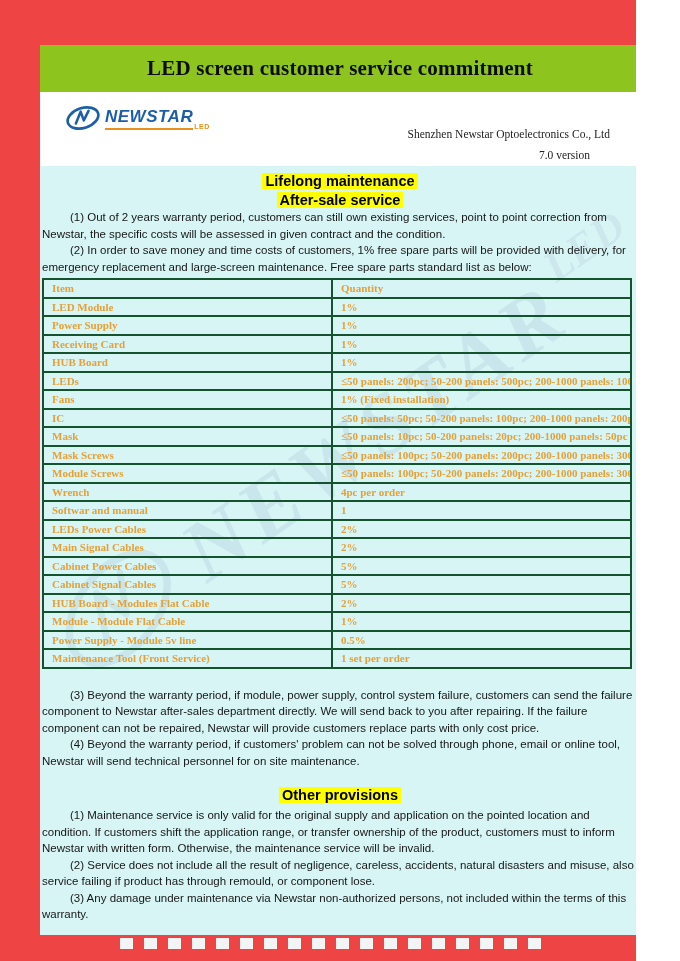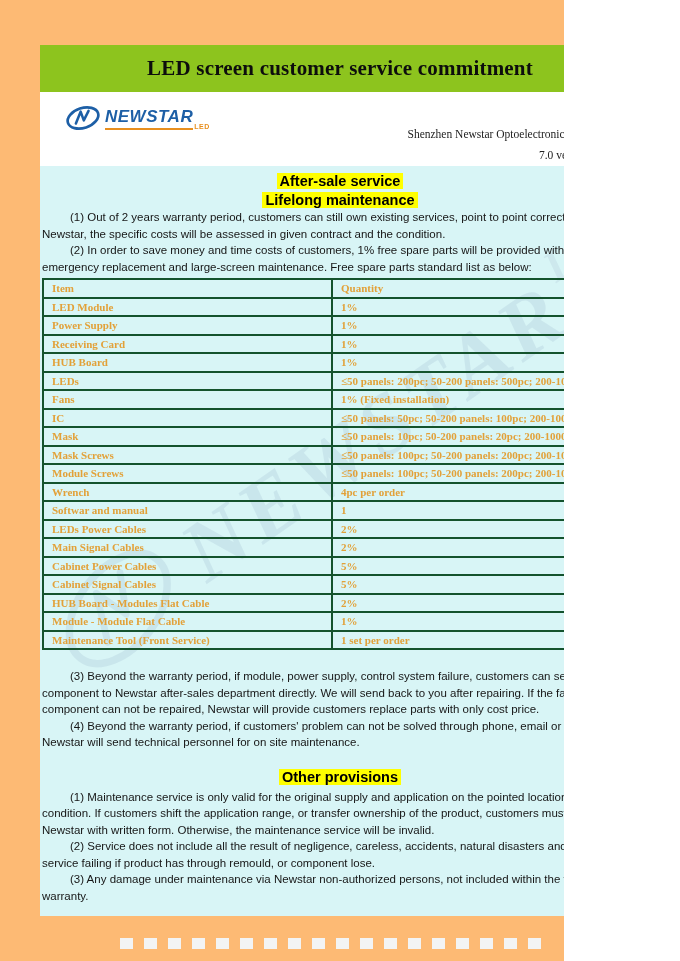--- a/index.html
+++ b/index.html
@@ -1,17 +1,17 @@
 <!DOCTYPE html>
 <html><head>
 <meta charset="utf-8">
 <style>
   html,body{margin:0;padding:0;}
   body{width:680px;height:961px;background:#ffffff;font-family:"Liberation Sans",sans-serif;}
-  .page{position:relative;width:564px;height:961px;background:#fdba74;overflow:hidden;}
+  .page{position:relative;width:636px;height:961px;background:#ef4444;overflow:hidden;}
   .doc{position:absolute;left:40px;top:45px;width:600px;}
 
   
   .title-bar{height:47px;background:#8dc41e;display:flex;align-items:center;justify-content:center;}
   .title-bar h1{margin:0;font:bold 21px "Liberation Serif",serif;color:#0d0d0d;letter-spacing:.2px;}
 
   
   .logo-band{position:relative;height:74px;background:#ffffff;}
   .logo{position:absolute;left:24px;top:12px;display:flex;align-items:center;}
   .logo svg{display:block;}
@@ -82,24 +82,24 @@
           <svg width="150" height="110" viewBox="0 0 48 34">
             <ellipse cx="24" cy="17" rx="20" ry="12.5" transform="rotate(-18 24 17)" fill="none" stroke="#aac6d6" stroke-width="2.4"></ellipse>
             <path d="M15 24 L21 9 L25 20 L31 8" fill="none" stroke="#aac6d6" stroke-width="2.2" stroke-linecap="round" stroke-linejoin="round"></path>
           </svg>
         </span>
         <span class="wm-text">NEWSTAR</span>
         <span class="wm-sub">LED</span>
       </div>
 
       <div class="hl-line">
+        <span class="hl">Lifelong maintenance</span>
+      </div>
+      <div class="hl-line">
         <span class="hl">After-sale service</span>
-      </div>
-      <div class="hl-line">
-        <span class="hl">Lifelong maintenance</span>
       </div>
 
       <div>
 
           <p class="para">(1) Out of 2 years warranty period, customers can still own existing services, point to point correction from Newstar, the specific costs will be assessed in given contract and the condition.</p>
 
           <p class="para">(2) In order to save money and time costs of customers, 1% free spare parts will be provided with delivery, for emergency replacement and large-screen maintenance. Free spare parts standard list as below:</p>
         </div>
 
       <table class="parts">
@@ -199,20 +199,24 @@
             <tr>
               <td>HUB Board - Modules Flat Cable</td>
               <td>2%</td>
             </tr>
 
             <tr>
               <td>Module - Module Flat Cable</td>
               <td>1%</td>
             </tr>
 
+            <tr>
+              <td>Power Supply - Module 5v line</td>
+              <td>0.5%</td>
+            </tr>
 
             <tr>
               <td>Maintenance Tool (Front Service)</td>
               <td>1 set per order</td>
             </tr>
           </tbody>
       </table>
 
       <div class="post-paras">
 

